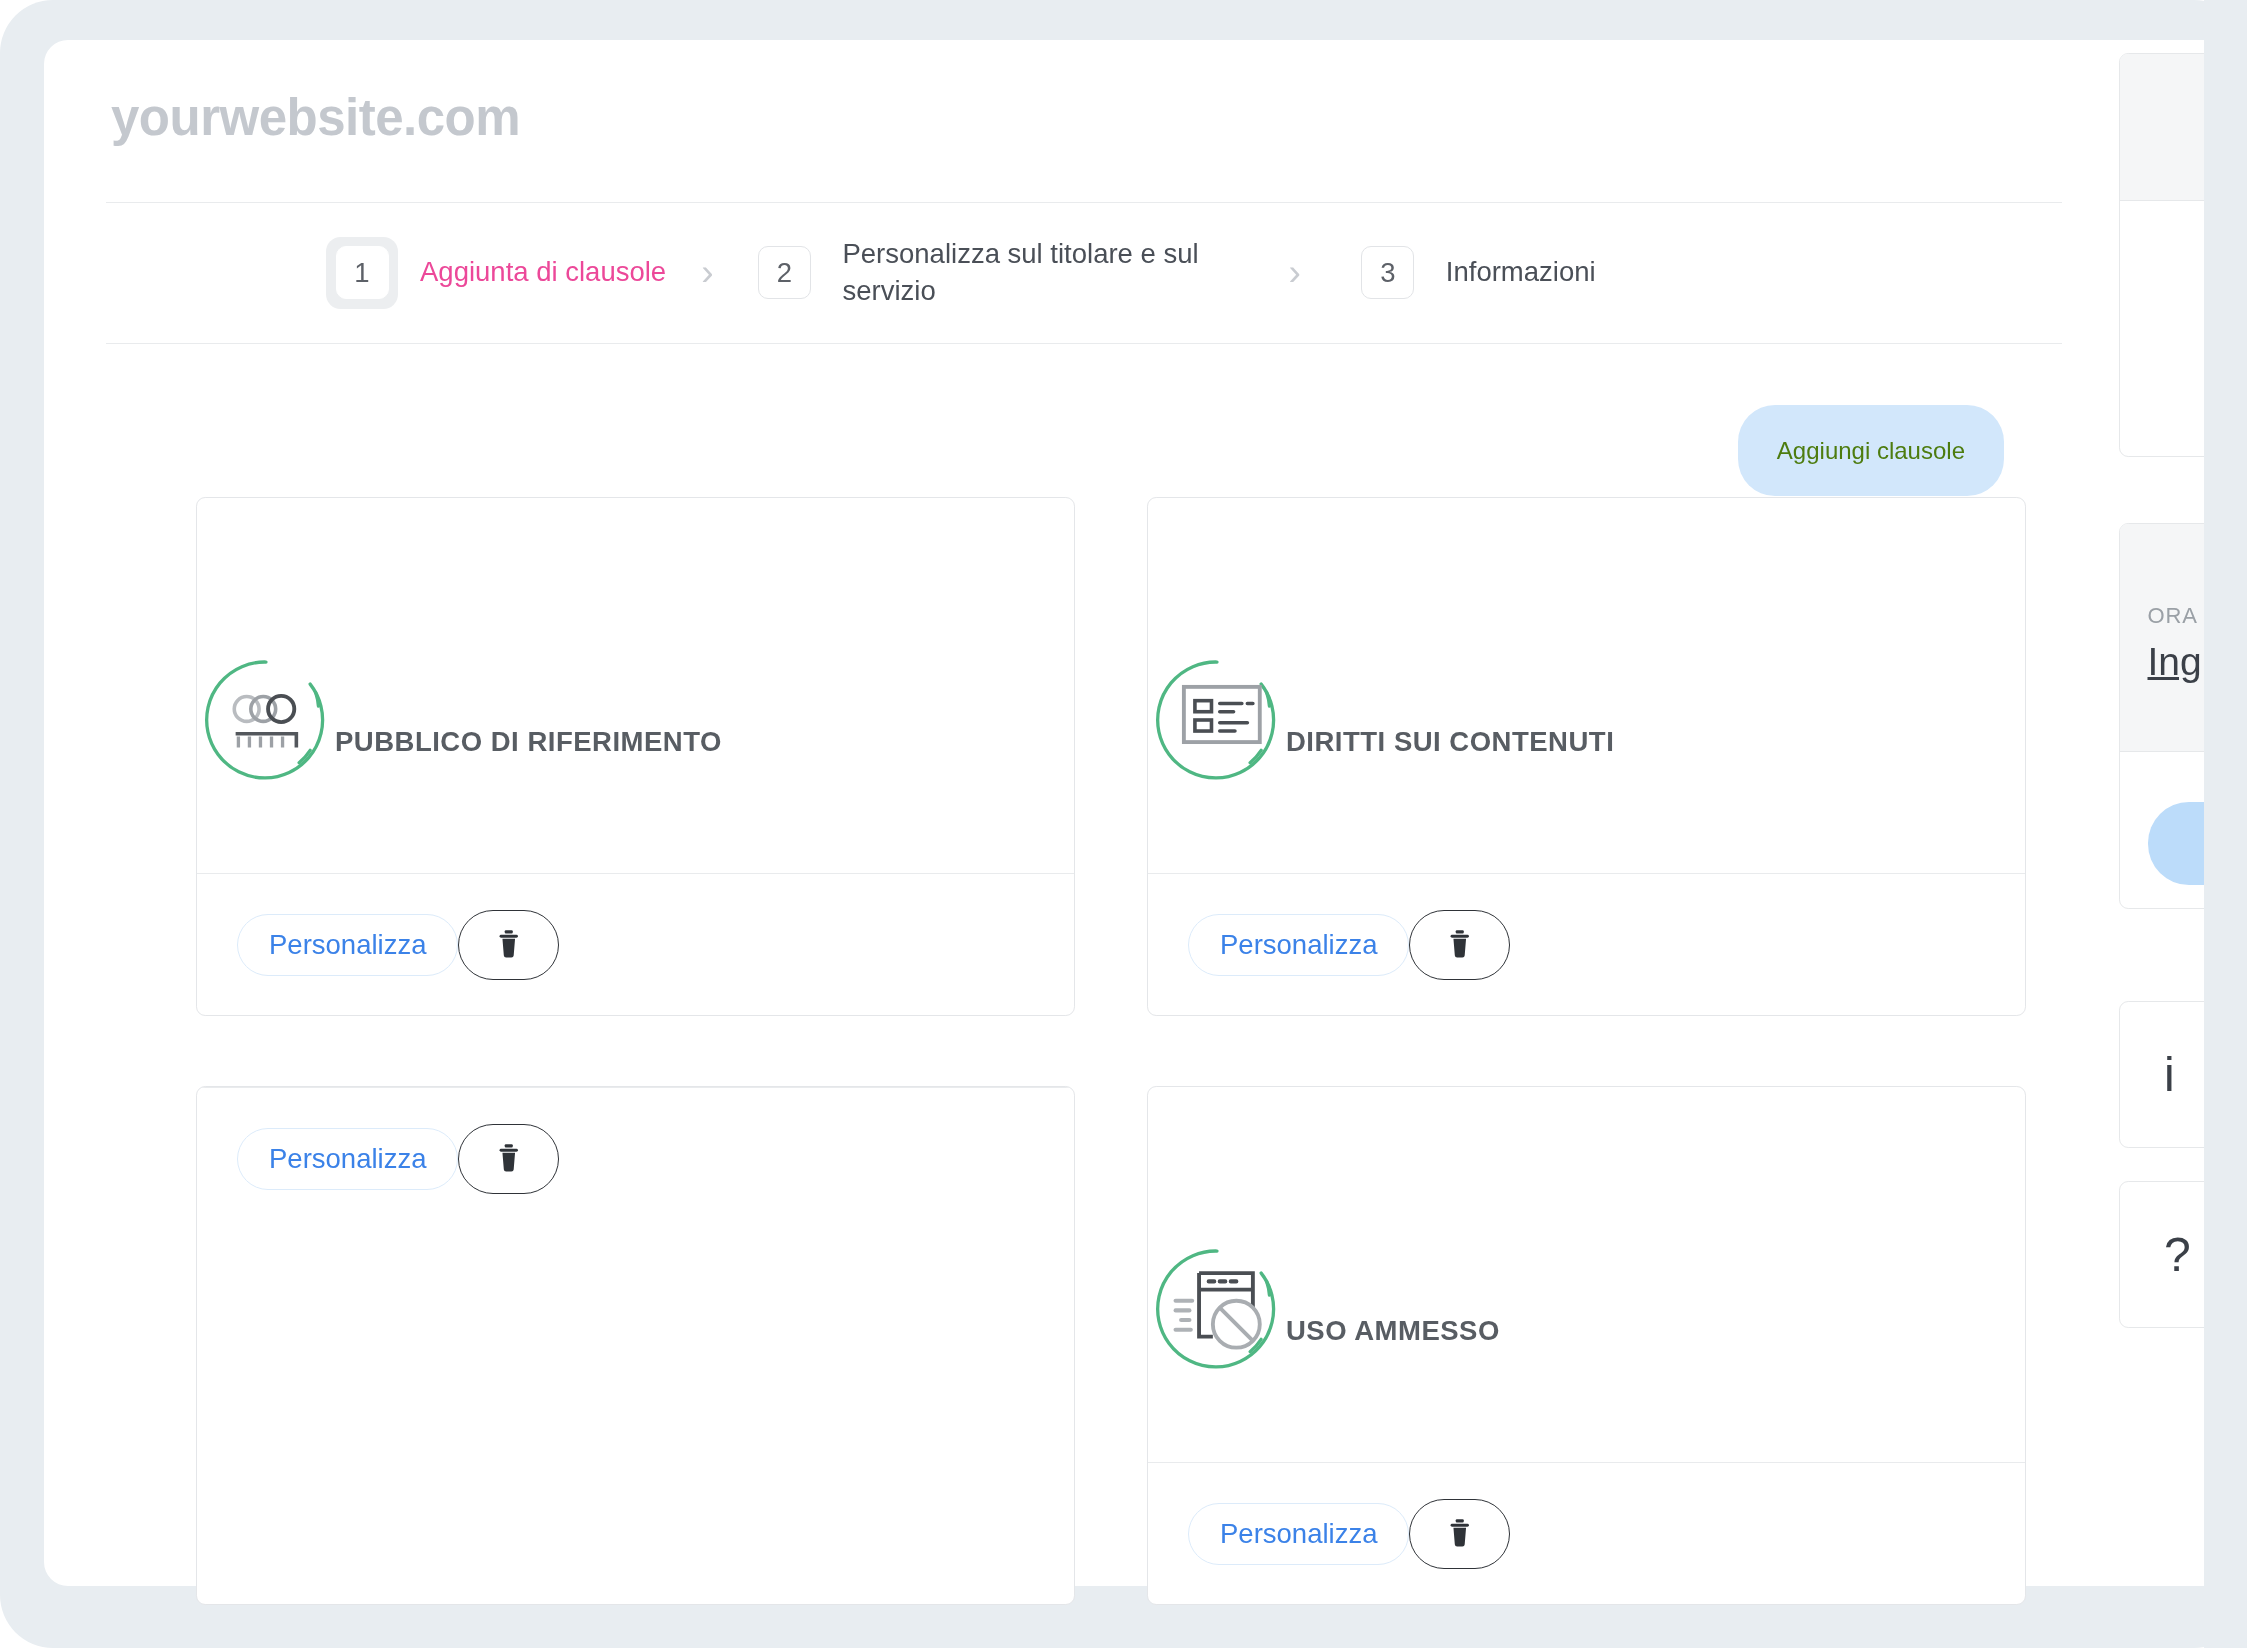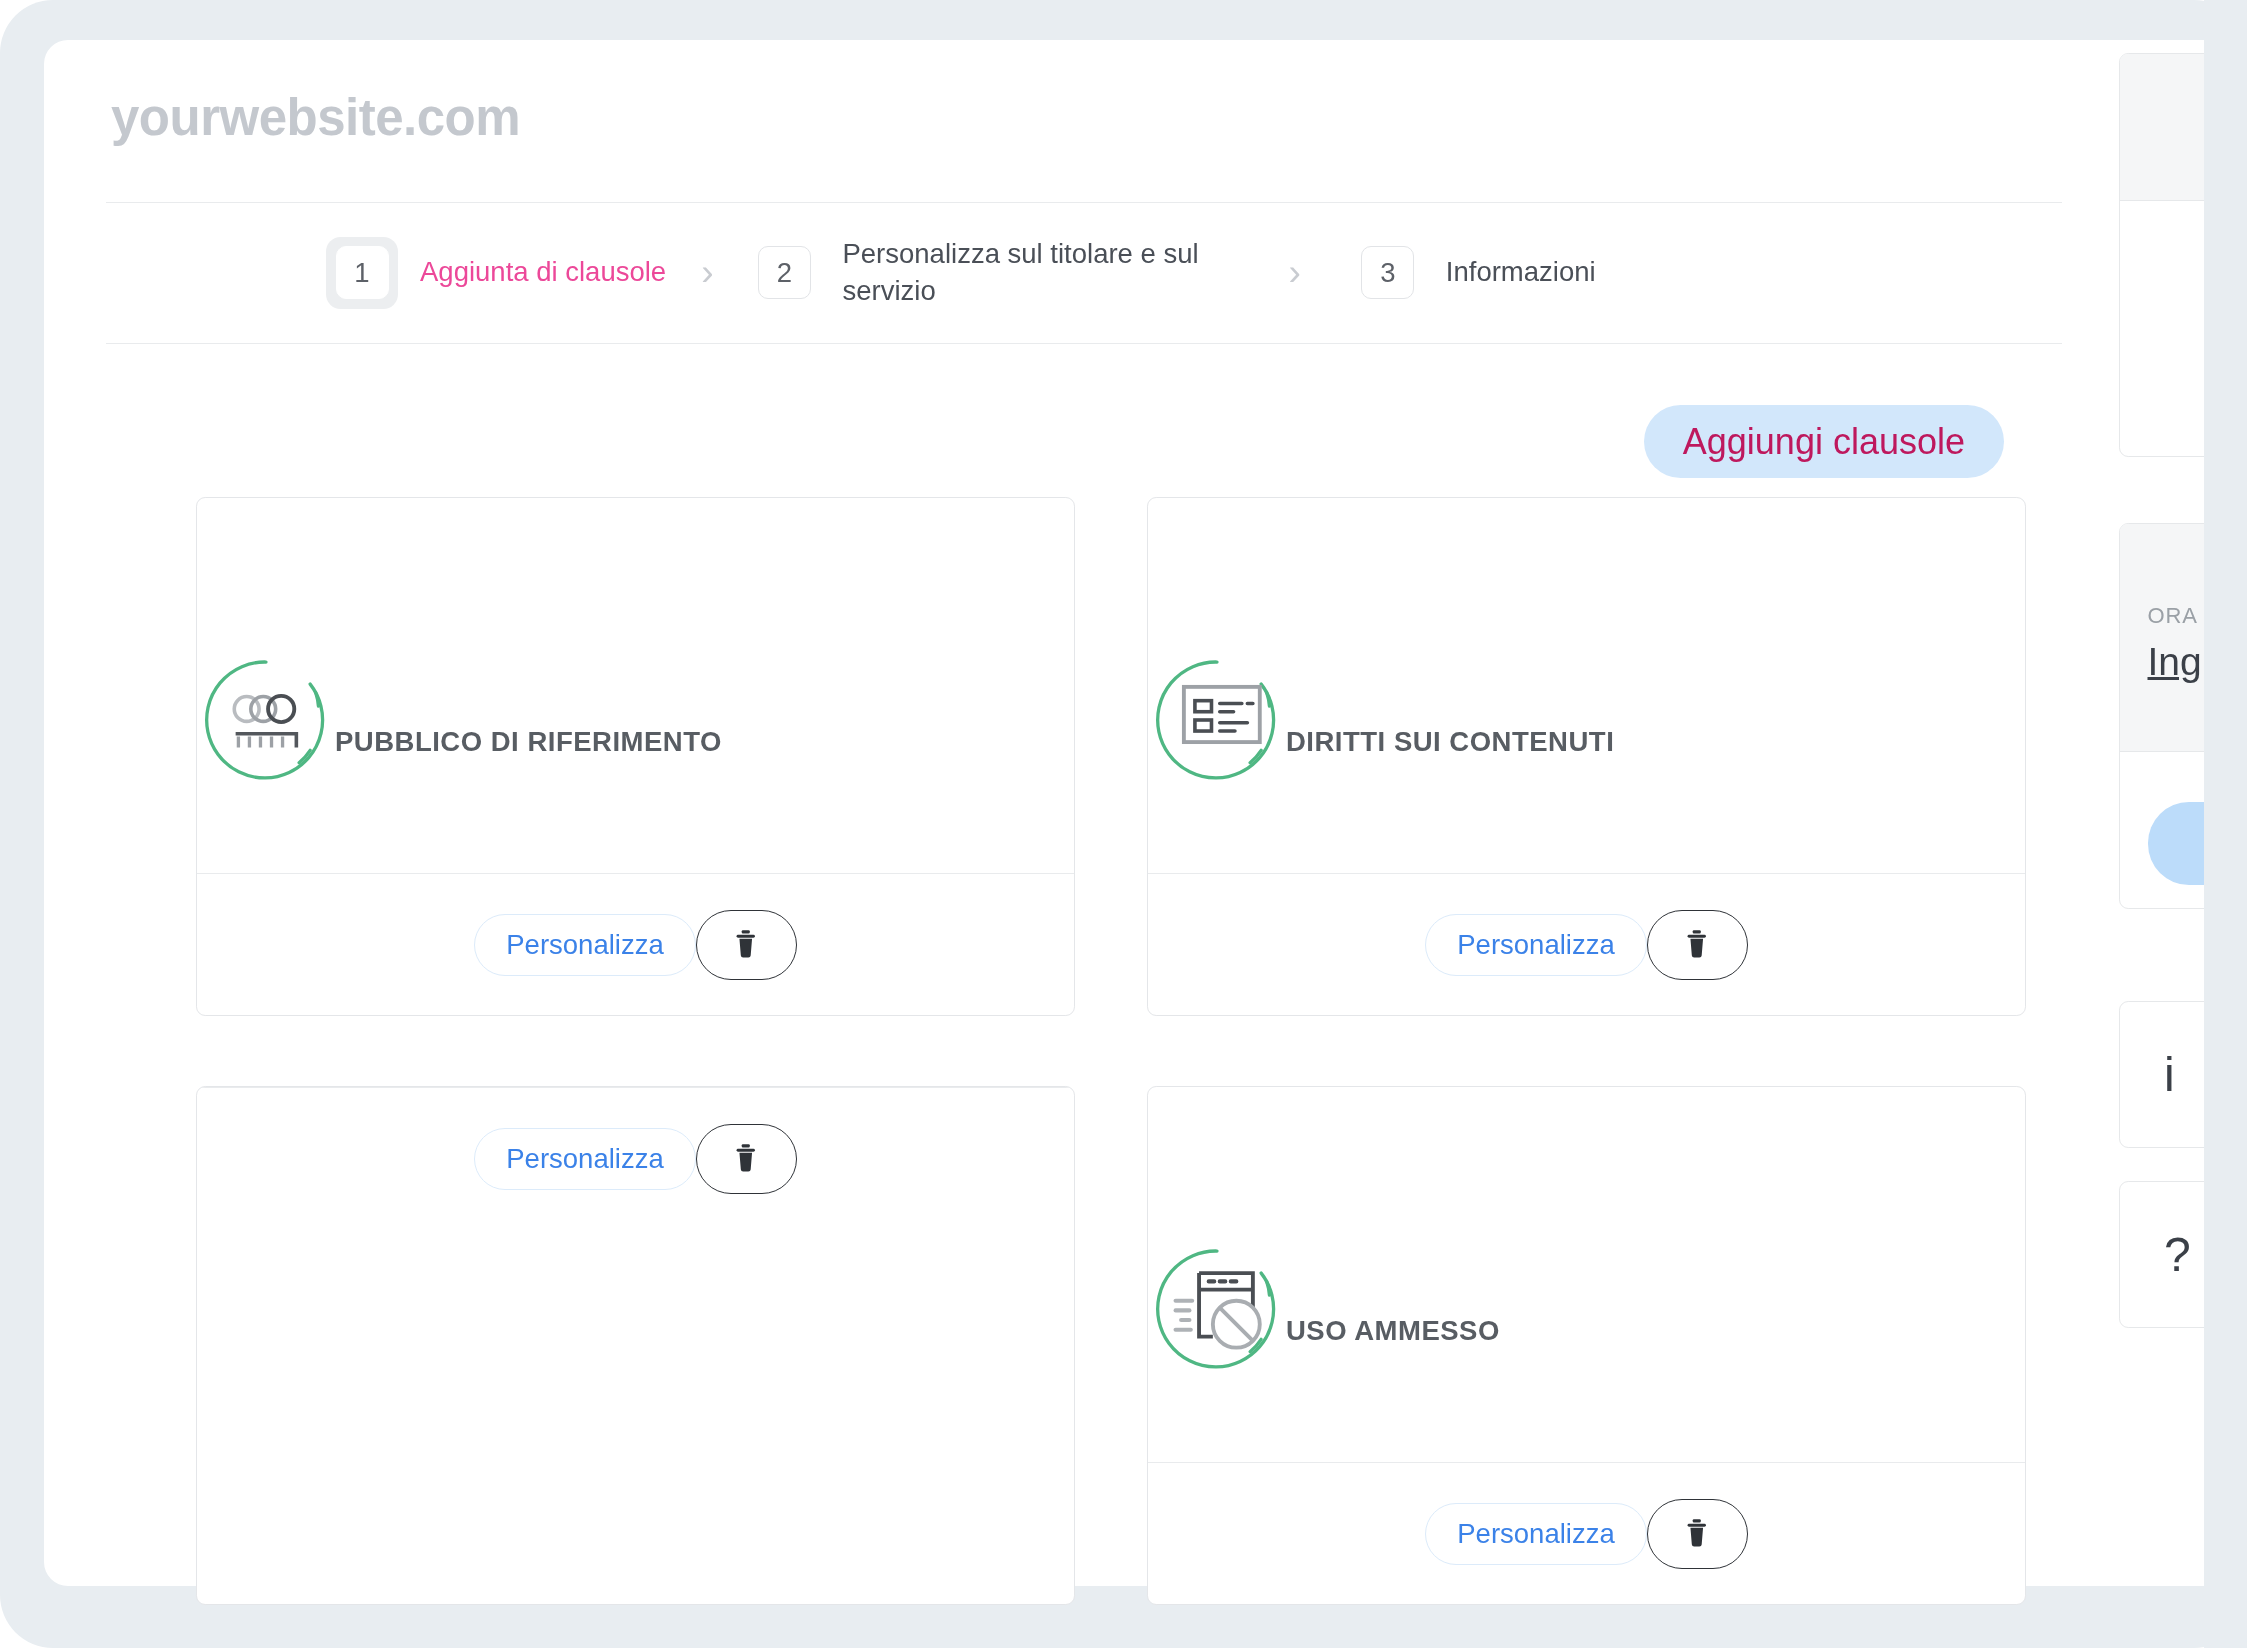--- a/index.html
+++ b/index.html
@@ -126,27 +126,27 @@
     width: 1956px;
     height: 0.9px;
     background: #e9ebed;
   }
 
   
   #add-clause-btn {
     position: absolute;
     right: 235px;
     top: 365px;
-    height: 73px;
+    height: 91px;
     padding: 0 39px;
     border: none;
     border-radius: 37px;
     background: #d2e7fb;
-    color: #be185d;
-    font-size: 36px;
+    color: #4d7c0f;
+    font-size: 24px;
     font-family: inherit;
     cursor: pointer;
     display: flex;
     align-items: center;
   }
 
   
   #cards {
     position: absolute;
     left: 152px;
@@ -191,21 +191,21 @@
     letter-spacing: 0.5px;
     text-align: center;
     text-transform: uppercase;
   }
 
   .card-footer {
     height: 142px;
     border-top: 1.8px solid #e9ebed;
     display: flex;
     align-items: center;
-    justify-content: center;
+    justify-content: flex-start;
     padding: 13px 40px;
   }
 
   .btn-customize {
     height: 62px;
     padding: 0 31px;
     border-radius: 31px;
     border: 1.8px solid #dcebfa;
     background: #ffffff;
     color: #3b82e8;

